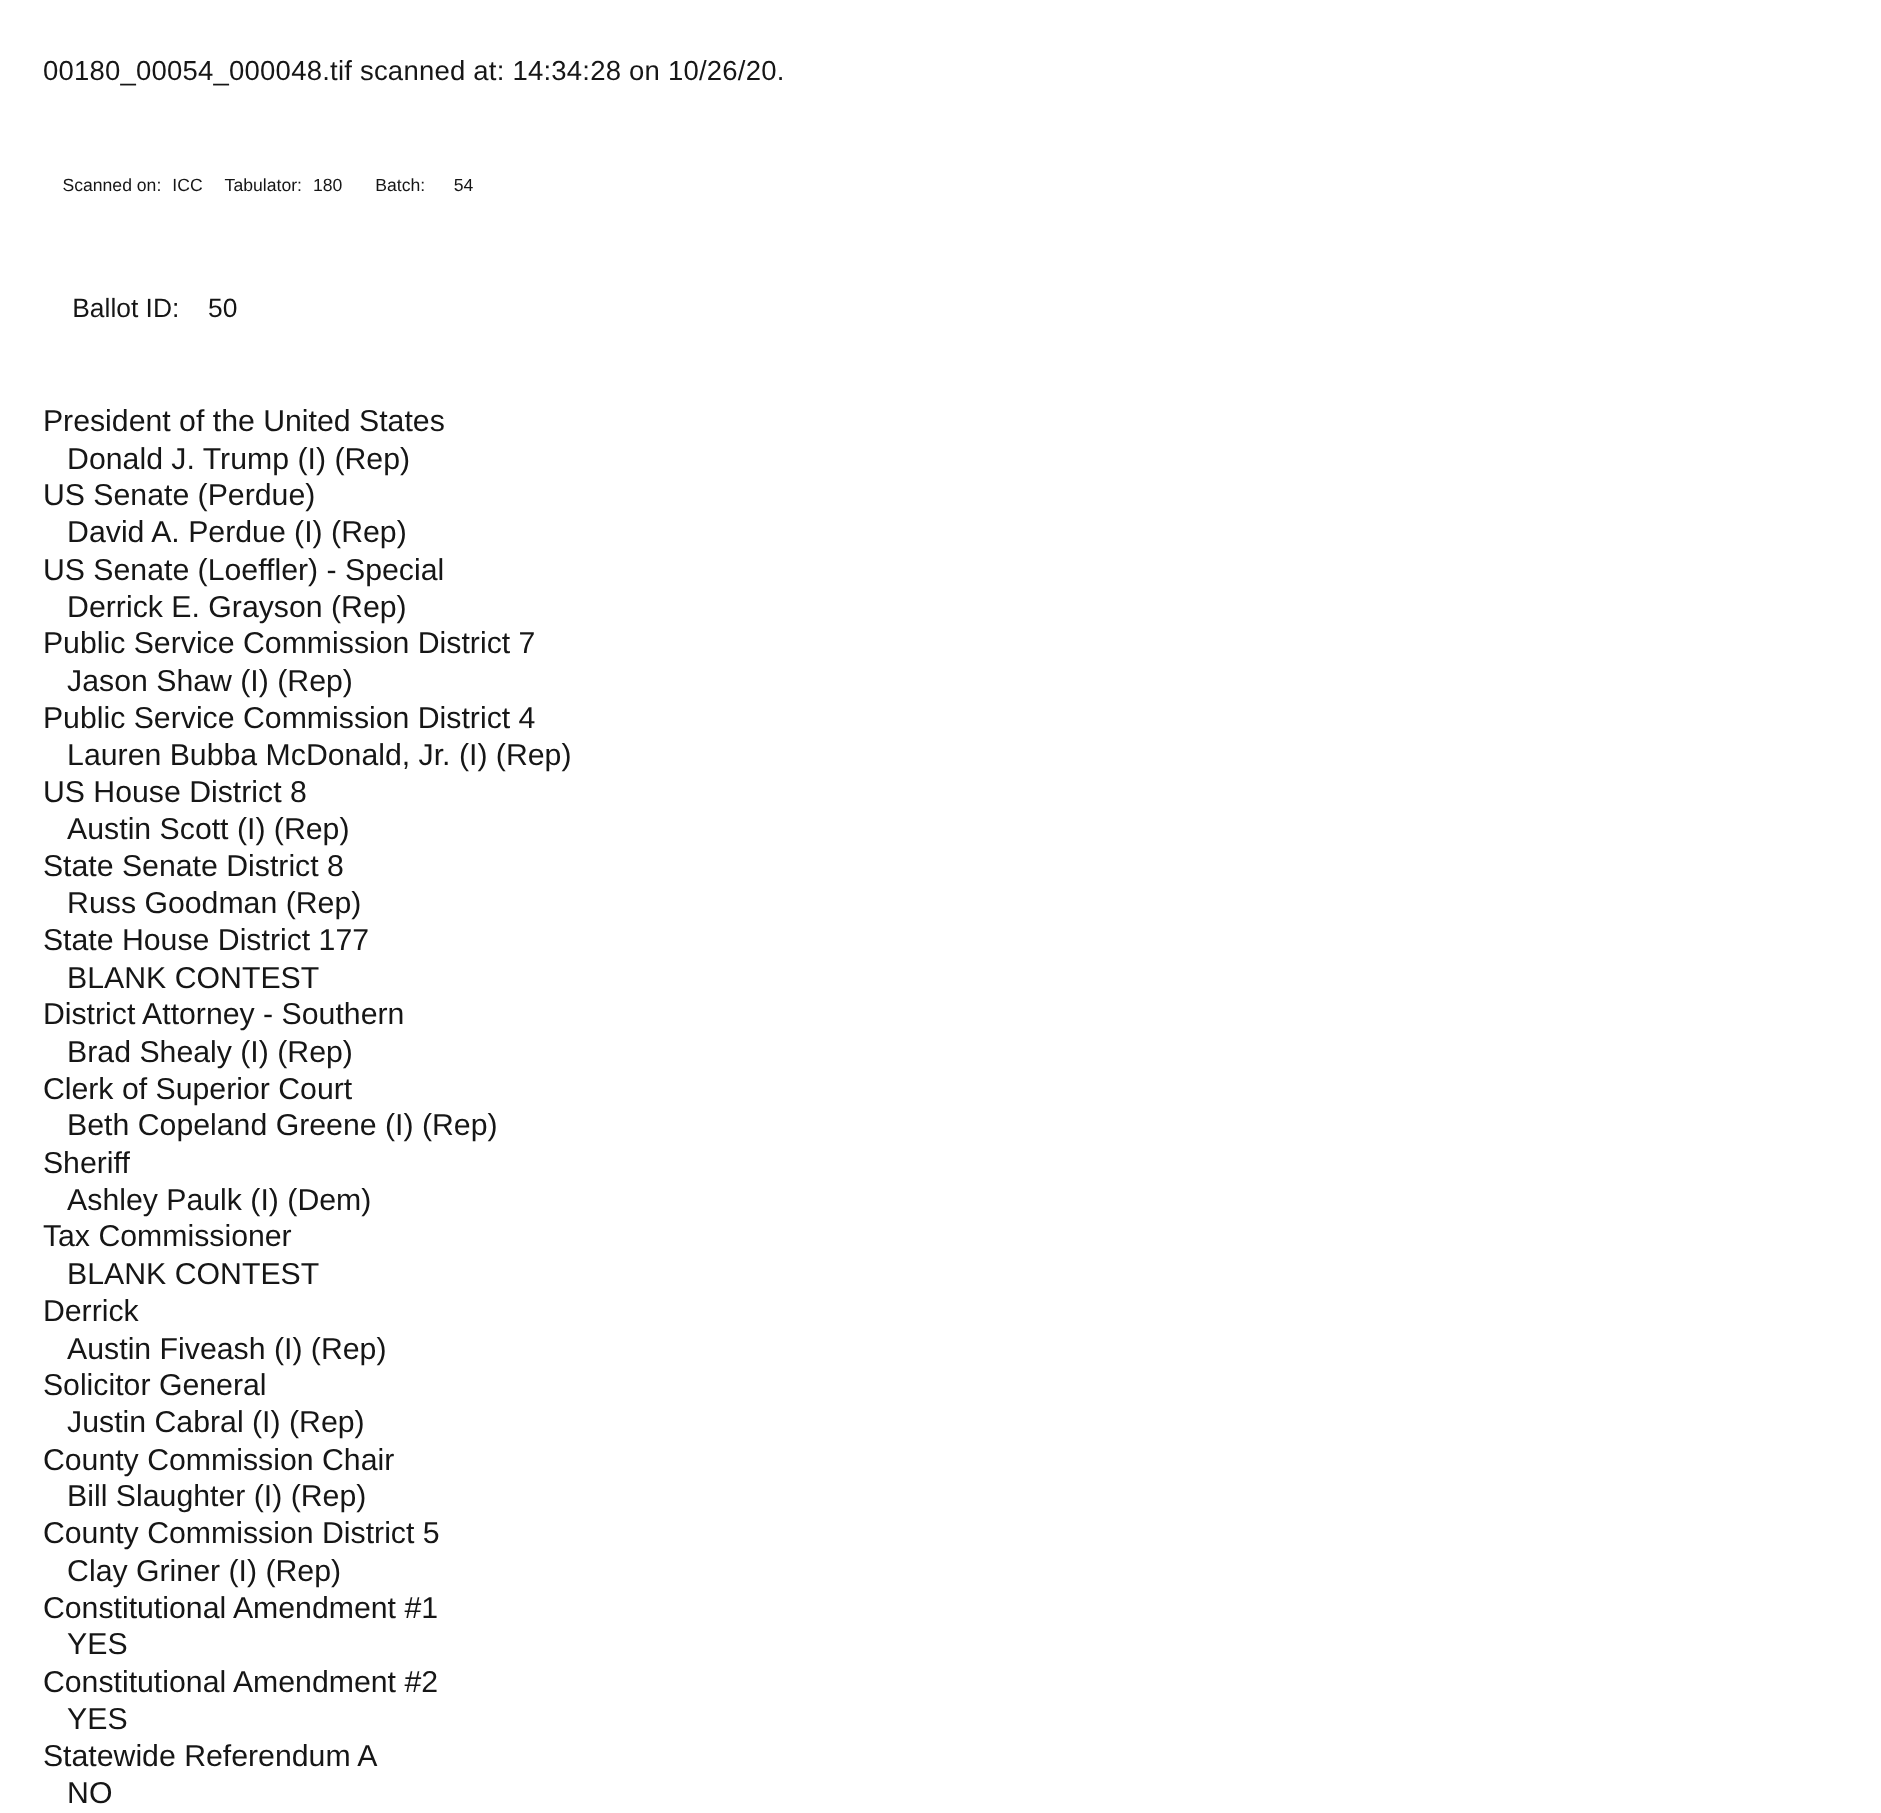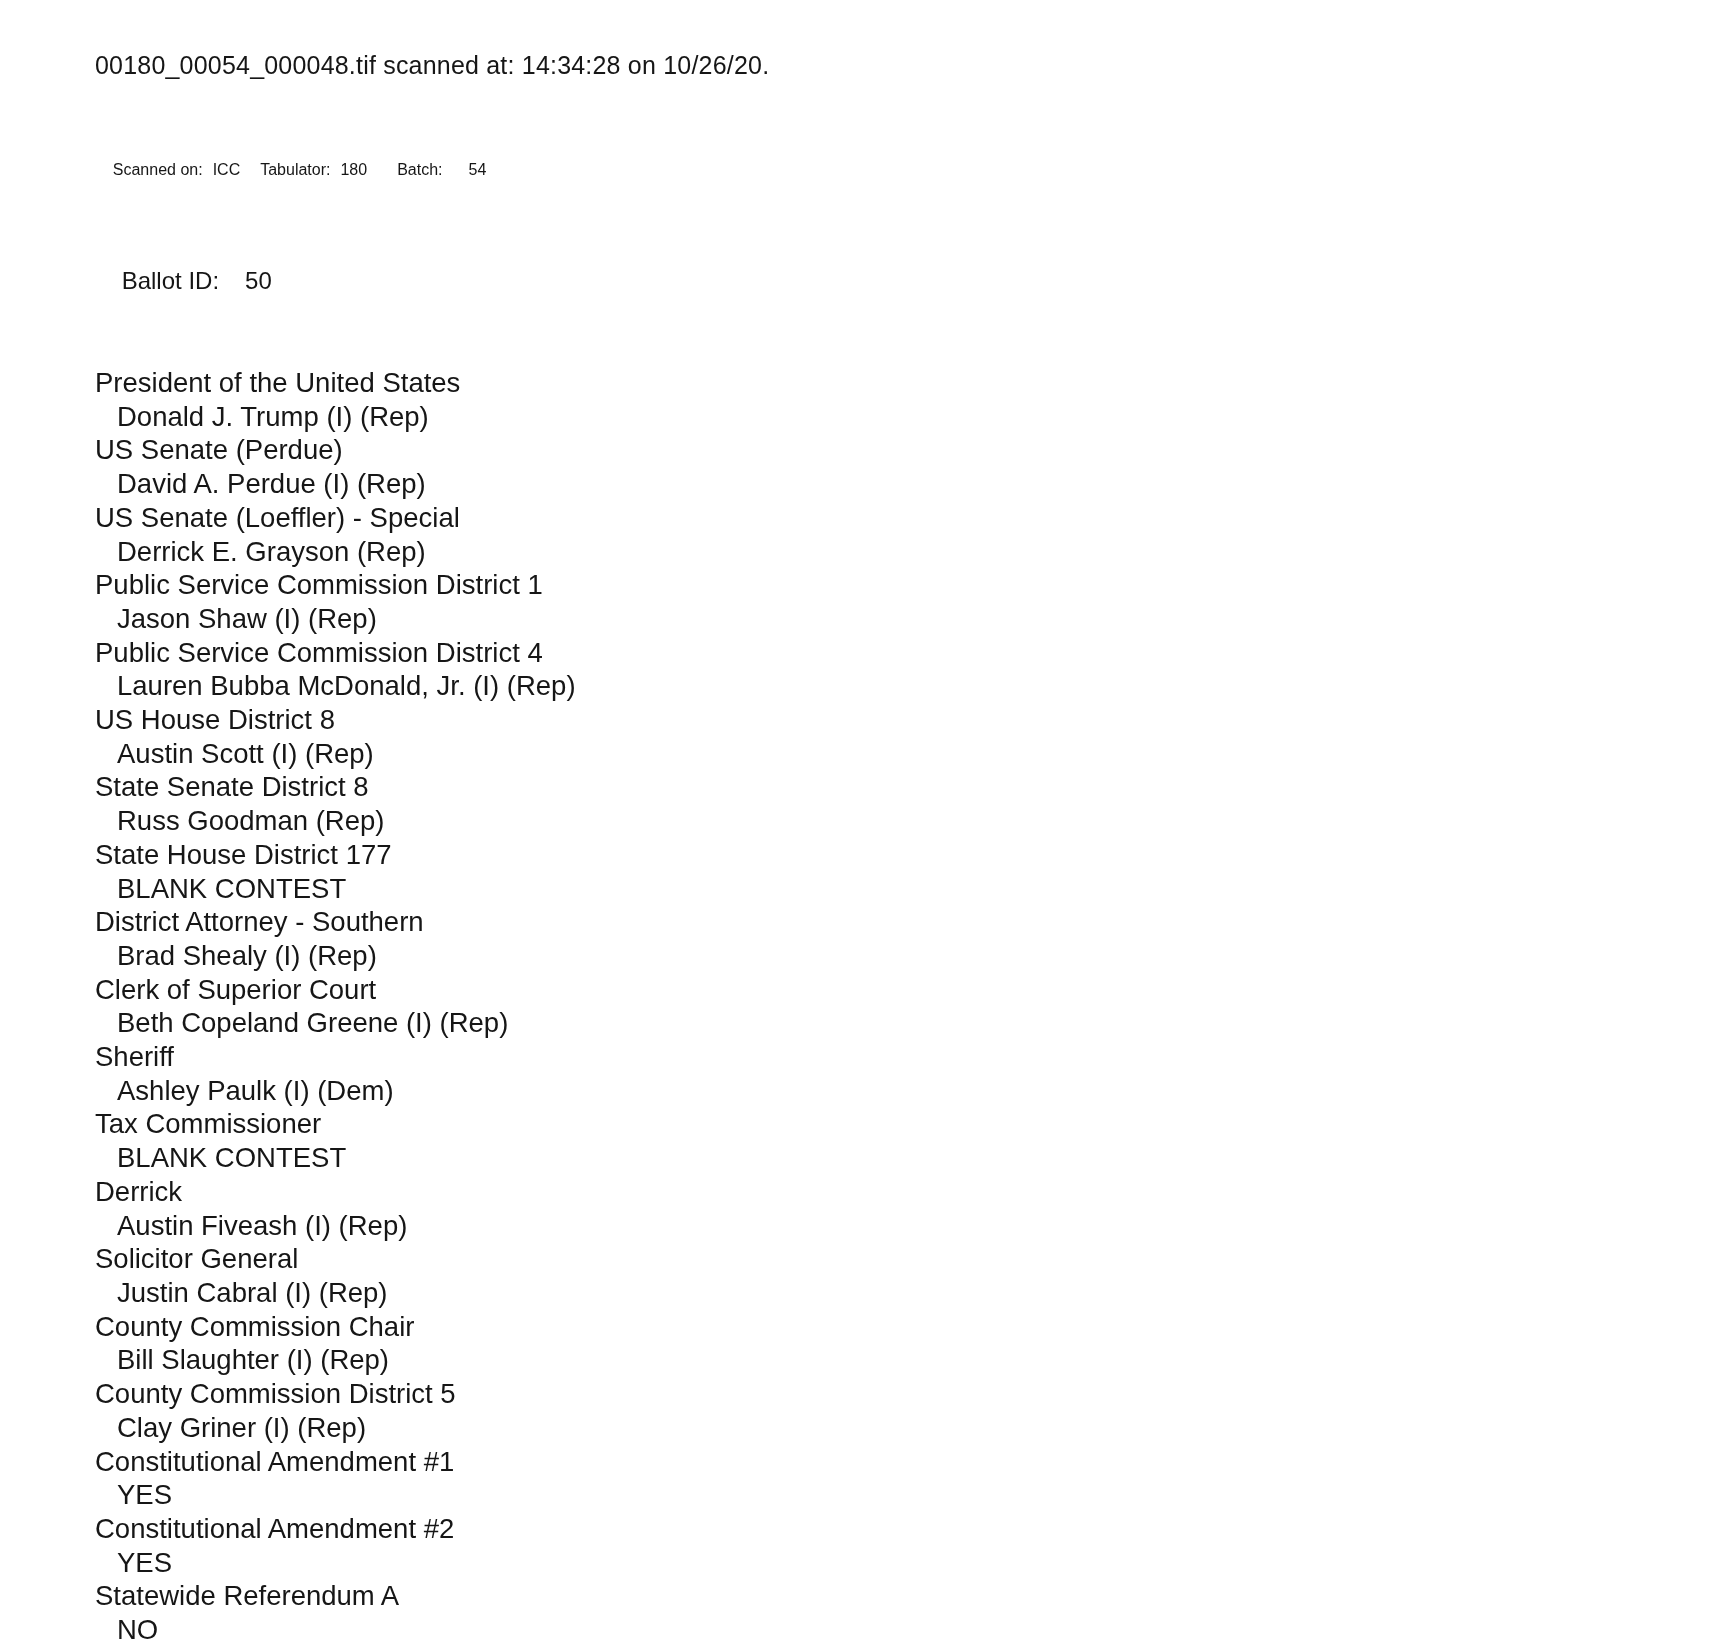--- a/index.html
+++ b/index.html
@@ -13,21 +13,21 @@
     height: 1648px;
     font-family: "Liberation Sans", sans-serif;
     color: #161616;
     -webkit-font-smoothing: antialiased;
     overflow: hidden;
   }
   .page {
     width: 1710px;
     height: 1648px;
     background: #ffffff;
-    padding: 50px 40px 0 95px;
+    padding: 50px 40px 0 39px;
   }
   .scan-line {
     font-size: 25px;
     line-height: 30px;
     letter-spacing: 0.2px;
     margin-bottom: 34px;
     white-space: pre;
   }
   .info-line {
     font-size: 16px;
@@ -84,21 +84,21 @@
         <div class="contest-title">US Senate (Perdue)</div>
         <div class="contest-selection">David A. Perdue (I) (Rep)</div>
       </div>
 
       <div class="contest">
         <div class="contest-title">US Senate (Loeffler) - Special</div>
         <div class="contest-selection">Derrick E. Grayson (Rep)</div>
       </div>
 
       <div class="contest">
-        <div class="contest-title">Public Service Commission District 1</div>
+        <div class="contest-title">Public Service Commission District 7</div>
         <div class="contest-selection">Jason Shaw (I) (Rep)</div>
       </div>
 
       <div class="contest">
         <div class="contest-title">Public Service Commission District 4</div>
         <div class="contest-selection">Lauren Bubba McDonald, Jr. (I) (Rep)</div>
       </div>
 
       <div class="contest">
         <div class="contest-title">US House District 8</div>

